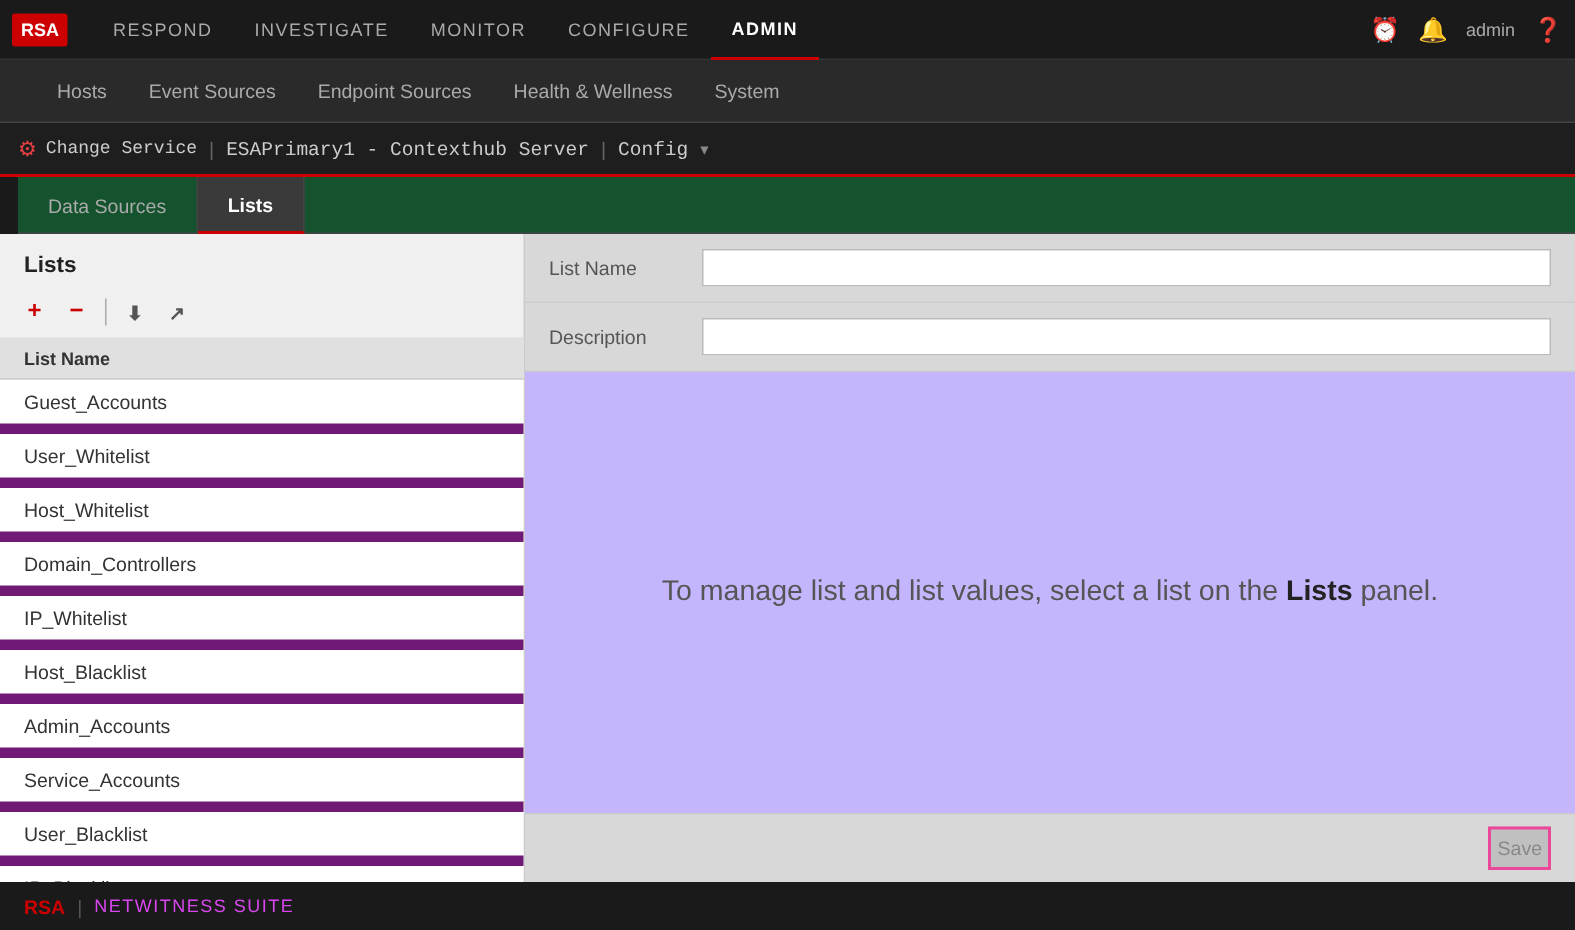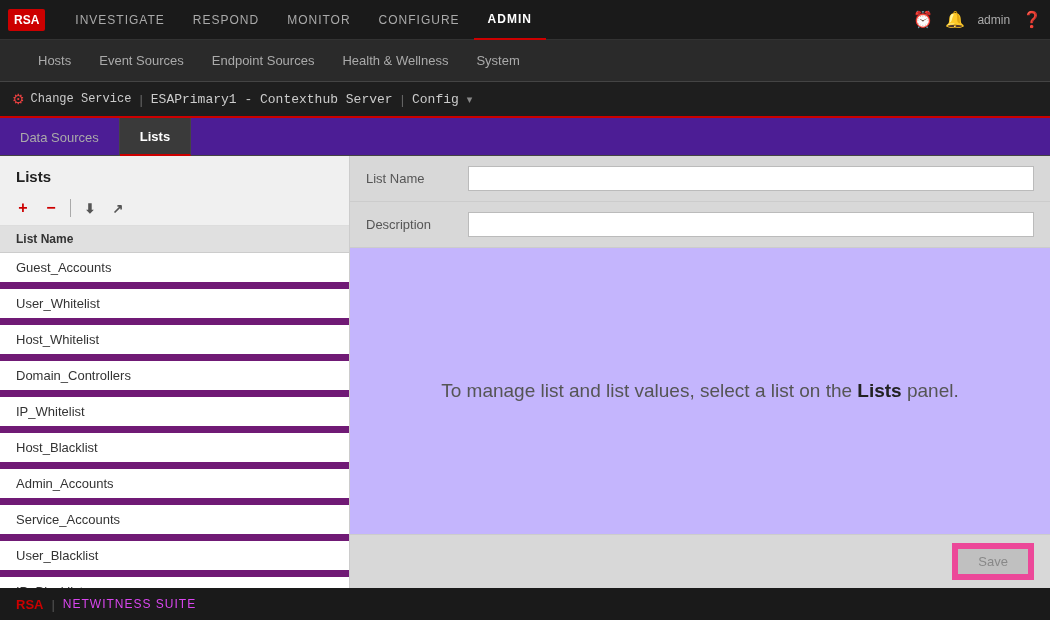--- a/index.html
+++ b/index.html
@@ -41,21 +41,21 @@
       border-bottom: 2px solid #cc0000; gap: 8px;
     }
     .breadcrumb-item { display: flex; align-items: center; gap: 6px; color: #ccc; font-size: 12px; }
     .breadcrumb-icon { color: #e84040; font-size: 14px; }
     .breadcrumb-sep { color: #666; }
     .breadcrumb-text { color: #ccc; font-family: Liberation Mono, monospace; }
     .breadcrumb-dropdown { color: #888; font-size: 11px; cursor: pointer; }
 
     
     .sub-tabs {
-      display: flex; background: #4c1d95; height: 38px; border-bottom: 1px solid #444;
+      display: flex; background: #14532d; height: 38px; border-bottom: 1px solid #444; margin-left: 12px;
     }
     .sub-tab {
       padding: 0 20px; height: 38px; display: flex; align-items: center; cursor: pointer;
       font-size: 13px; color: #aaa; border-right: 1px solid #444;
     }
     .sub-tab.active {
       background: #3a3a3a; color: #fff; border-bottom: 2px solid #cc0000; font-weight: bold;
     }
 
     
@@ -105,41 +105,41 @@
     .message-area {
       flex: 1; display: flex; align-items: center; justify-content: center;
       background: #c4b5fd; font-size: 19px; color: #555; text-align: center; padding: 20px;
     }
     .message-area strong { color: #222; font-weight: bold; }
     .right-footer {
       display: flex; justify-content: flex-end; padding: 8px 16px; background: #d8d8d8;
       border-top: 1px solid #ccc;
     }
     .save-btn {
-      background: #c0c0c0; color: #888; border: 6px solid #ec4899; padding: 5px 20px;
+      background: #c0c0c0; color: #888; border: 2px solid #ec4899; padding: 5px 4px;
       font-size: 13px; cursor: default;
     }
 
     
     .bottom-bar {
       height: 32px; background: #1a1a1a; display: flex; align-items: center; padding: 0 16px;
       position: absolute; bottom: 0; width: 1050px;
     }
     .bottom-logo { color: #cc0000; font-weight: bold; font-size: 13px; }
     .bottom-sep { color: #555; margin: 0 8px; }
     .bottom-text { color: #d946ef; font-size: 12px; letter-spacing: 1px; }
   </style>
 </head>
 <body>
 
 <div class="top-nav">
   <div class="rsa-logo">RSA</div>
   <div class="nav-items">
+    <div class="nav-item">RESPOND</div>
     <div class="nav-item">INVESTIGATE</div>
-    <div class="nav-item">RESPOND</div>
     <div class="nav-item">MONITOR</div>
     <div class="nav-item">CONFIGURE</div>
     <div class="nav-item active">ADMIN</div>
   </div>
   <div class="nav-right">
     <span class="nav-icon">⏰</span>
     <span class="nav-icon">🔔</span>
     <span class="nav-user">admin</span>
     <span class="nav-icon">❓</span>
   </div>

